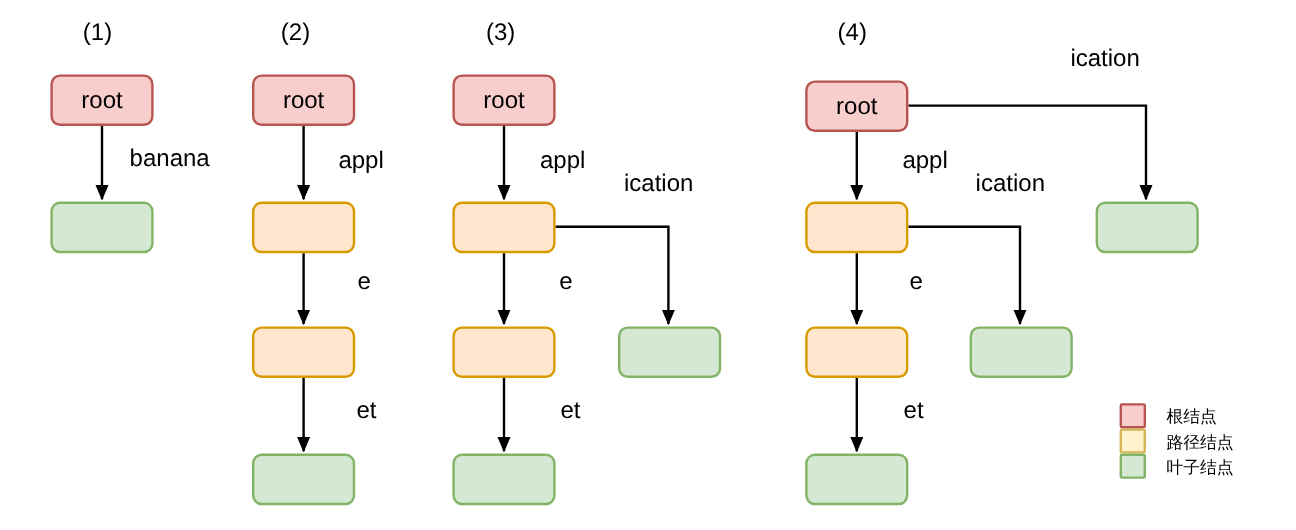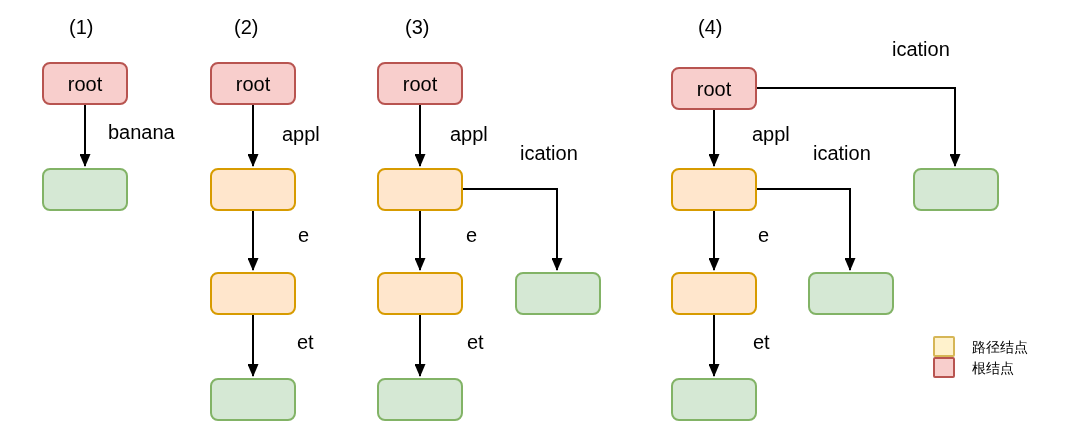--- a/index.html
+++ b/index.html
@@ -103,22 +103,26 @@
   <div class="elabel" style="left:467px; top:332px;">et</div>
 
   <div class="elabel" style="left:892px; top:39px;">ication</div>
   <div class="elabel" style="left:752px; top:124px;">appl</div>
   <div class="elabel" style="left:813px; top:143px;">ication</div>
   <div class="elabel" style="left:758px; top:225px;">e</div>
   <div class="elabel" style="left:753px; top:332px;">et</div>
 
   <div class="legend">
     <div class="legend-row">
+      <div class="legend-swatch sw-root"></div>
+      <div class="legend-label">根结点</div>
+    </div>
+    <div class="legend-row">
       <div class="legend-swatch sw-path"></div>
       <div class="legend-label">路径结点</div>
     </div>
     <div class="legend-row">
-      <div class="legend-swatch sw-root"></div>
-      <div class="legend-label">根结点</div>
+      <div class="legend-swatch sw-leaf"></div>
+      <div class="legend-label">叶子结点</div>
     </div>
   </div>
 
 </div>
 
 </body></html>

